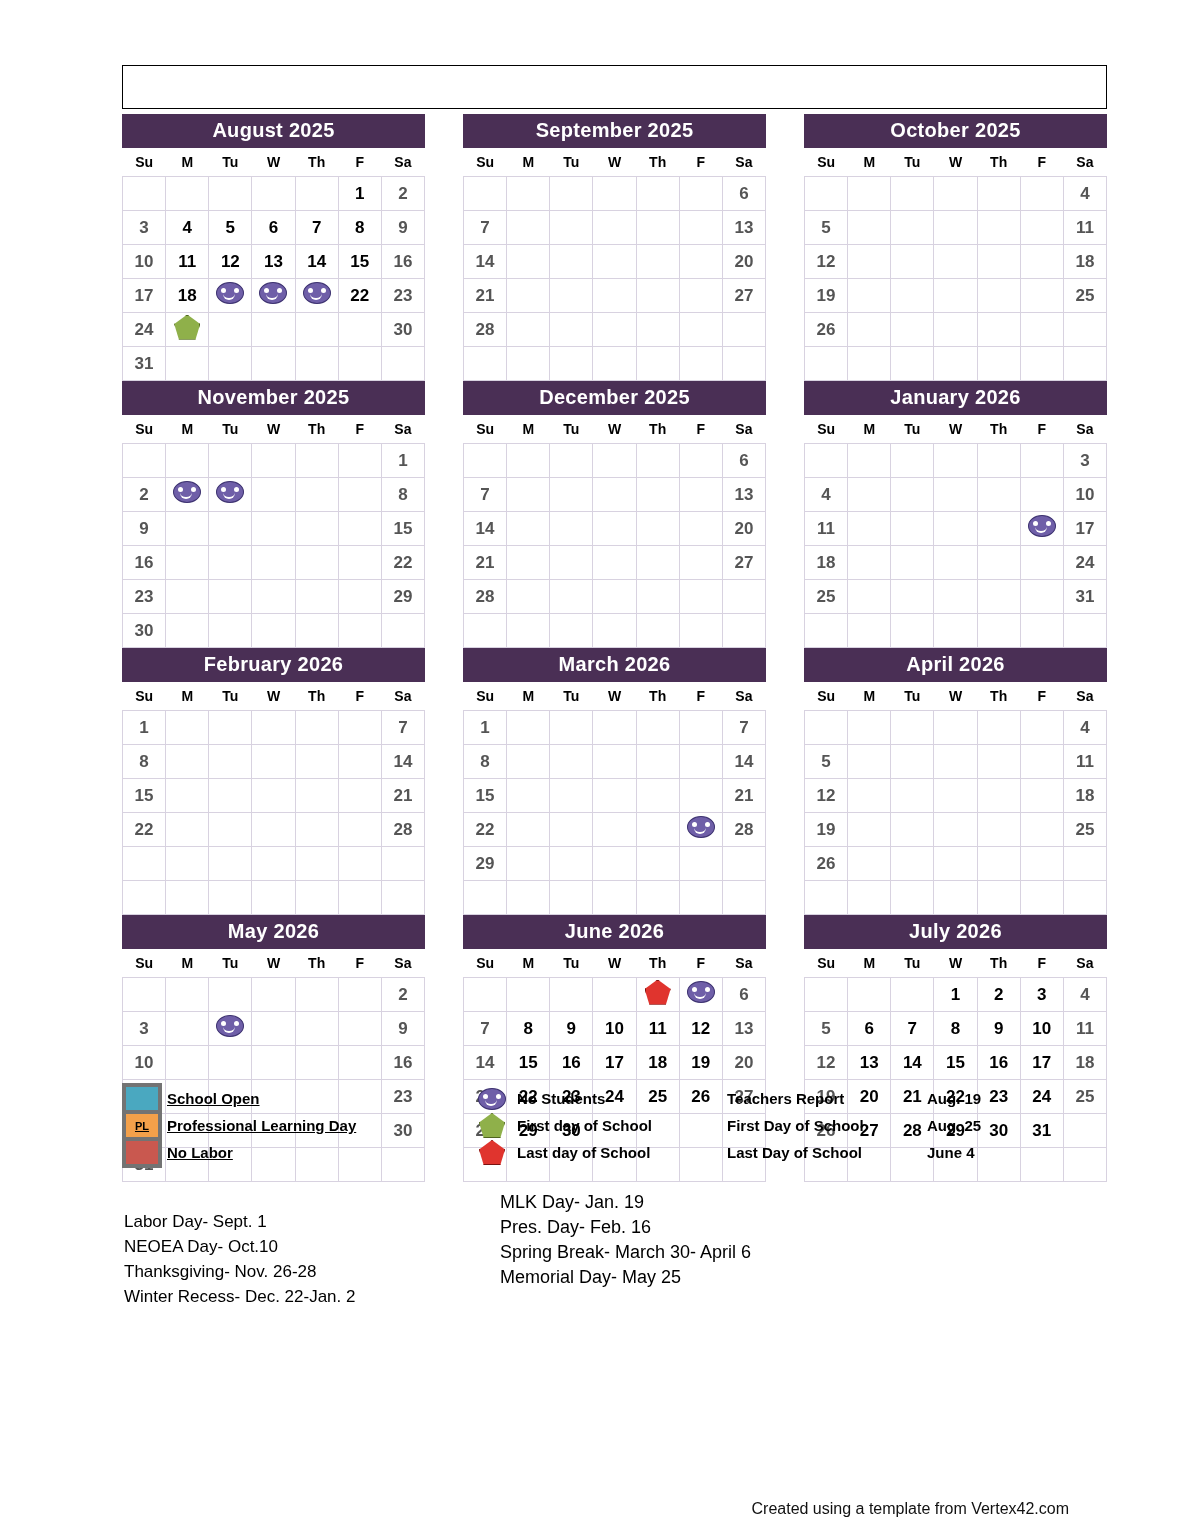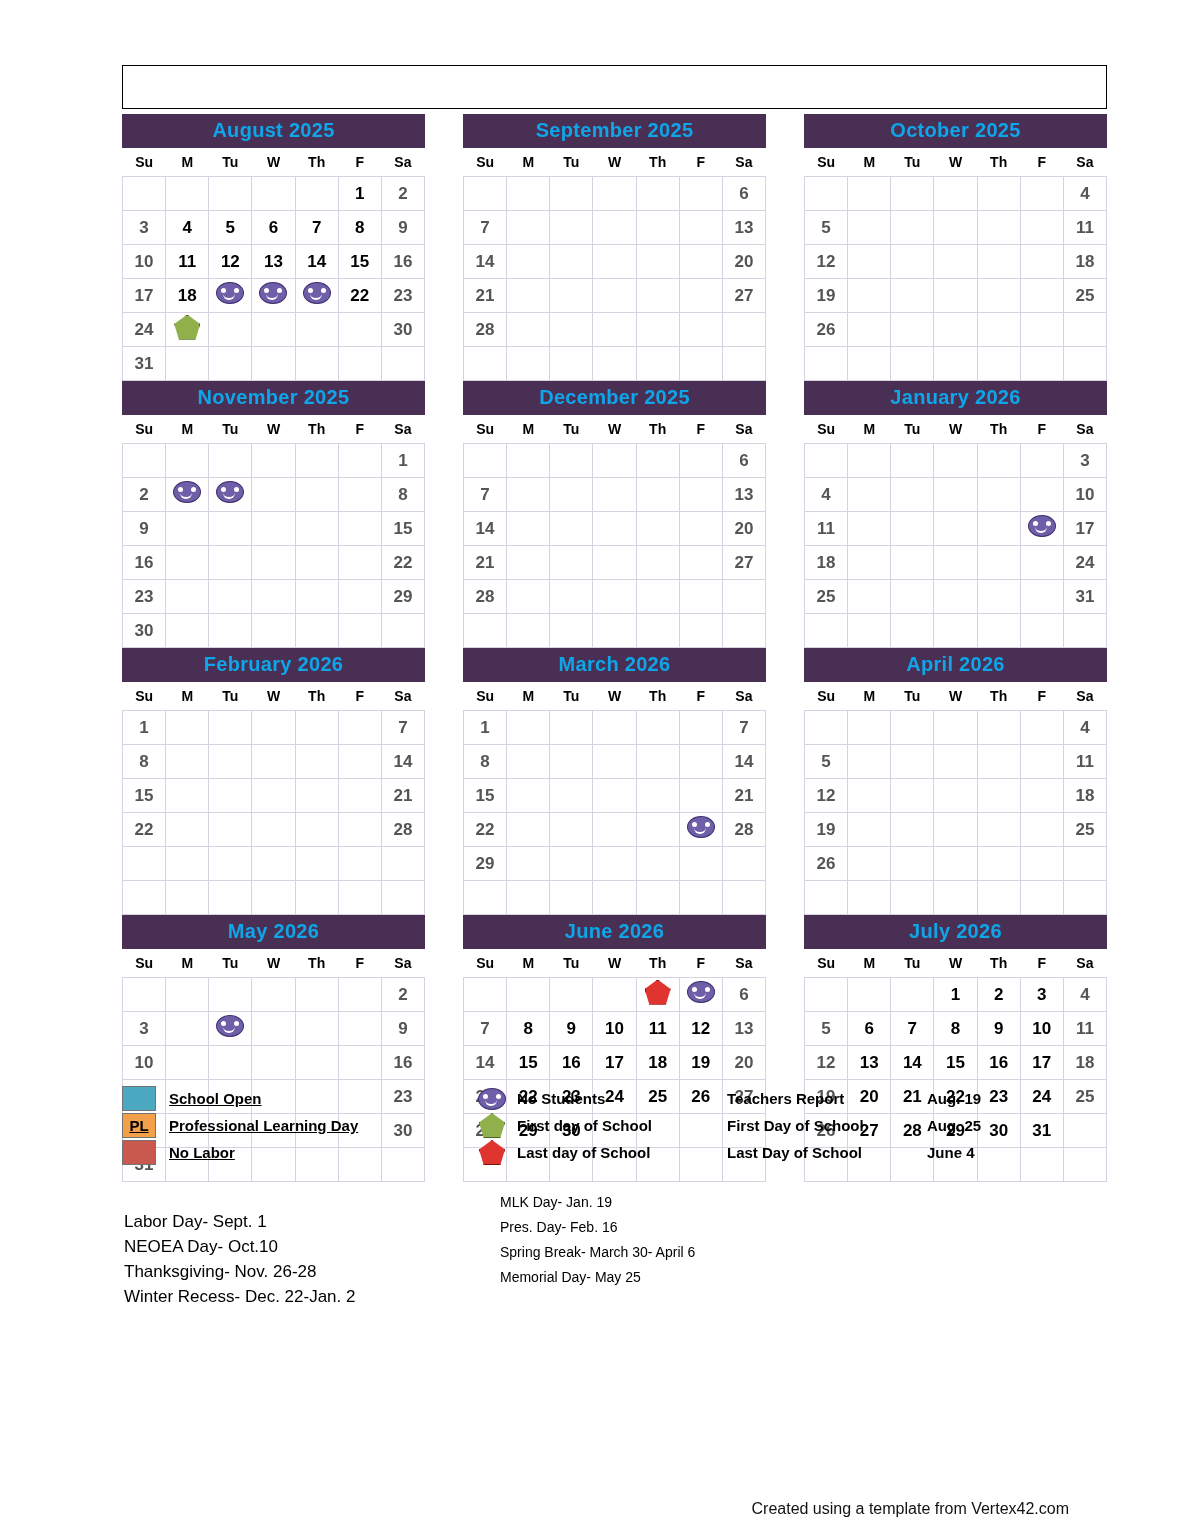--- a/index.html
+++ b/index.html
@@ -44,21 +44,21 @@
     display: flex;
     gap: 38px;
     margin-bottom: 0px;
   }
   .month {
     width: 303px;
     margin-bottom: 0px;
   }
   .month-header {
     background: #4a2f55;
-    color: #0ea5e9;
+    color: #ffffff;
     font-size: 20px;
     font-weight: bold;
     text-align: center;
     padding: 5px 0 6px 0;
     letter-spacing: .3px;
   }
   table.month-table {
     border-collapse: collapse;
     width: 303px;
     table-layout: fixed;
@@ -150,27 +150,27 @@
     top: 0;
   }
   .legend-row {
     display: flex;
     align-items: center;
     height: 27px;
   }
   .legend-swatch {
     width: 32px;
     height: 23px;
-    border: 1px solid #737373;
-    margin-right: 13px;
+    border: 4px solid #737373;
+    margin-right: 5px;
     flex: 0 0 auto;
     display: flex;
     align-items: center;
     justify-content: center;
-    font-size: 15px;
+    font-size: 11px;
     font-weight: bold;
     color: #000;
   }
   .sw-open { background: #4aa8c0; }
   .sw-pl { background: #f3a04a; }
   .sw-no { background: #c9584f; }
   .legend-label { font-weight: bold; font-size: 15px; }
   .legend-icon-wrap {
     width: 32px; height: 23px; margin-right: 9px;
     display:flex; align-items:center; justify-content:center;
@@ -183,21 +183,21 @@
     left: 124px;
     top: 1190px;
     font-size: 17px;
     line-height: 25px;
     margin-top: 19px;
   }
   .notes-col2 {
     position: absolute;
     left: 500px;
     top: 1190px;
-    font-size: 14px;
+    font-size: 18px;
     line-height: 25px;
   }
   .footer {
     position: absolute;
     right: 118px;
     top: 1500px;
     font-size: 16px;
     color: #111;
   }
 </style>

